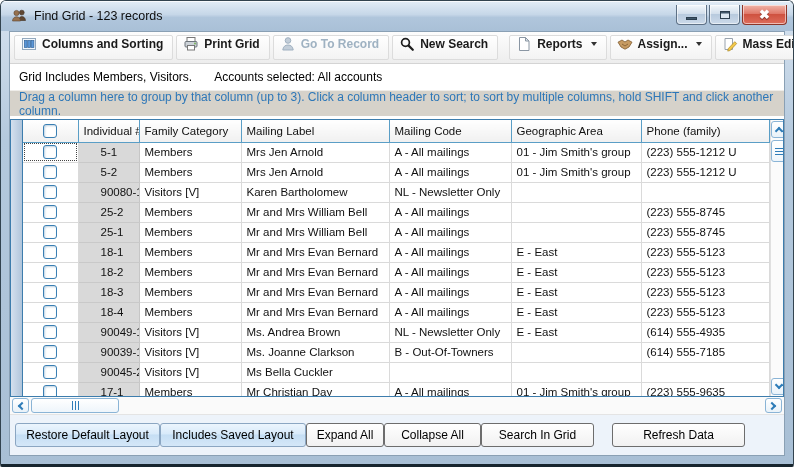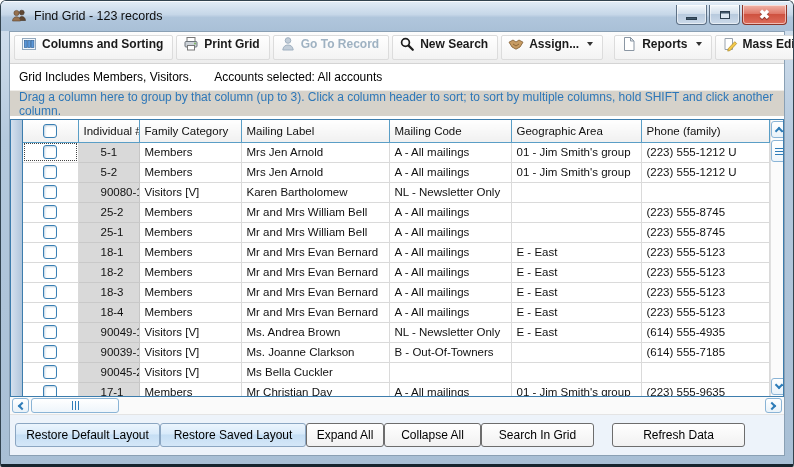--- a/index.html
+++ b/index.html
@@ -166,38 +166,38 @@
       </div>
       <div class="tb-btn">
         <span class="icon">
           <svg viewBox="0 0 16 16" width="16" height="16">
             <circle cx="6.5" cy="6.5" r="3.9" fill="none" stroke="#1e1e1e" stroke-width="1.7"></circle>
             <line x1="9.6" y1="9.6" x2="13.8" y2="13.8" stroke="#1e1e1e" stroke-width="2.2" stroke-linecap="round"></line>
           </svg>
         </span>
         <span>New Search</span>
       </div>
+      <div class="tb-btn" style="margin-left:8px;">
+        <span class="icon">
+          <svg viewBox="0 0 16 16" width="16" height="16">
+            <path d="M3.5 1.5h6l3.5 3.5v9.5h-9.5z" fill="#ffffff" stroke="#8a96a3"></path>
+            <path d="M9.5 1.5v3.5h3.5z" fill="#dfe7ee" stroke="#8a96a3"></path>
+          </svg>
+        </span>
+        <span>Reports</span>
+        <span class="tb-caret"></span>
+      </div>
       <div class="tb-btn">
         <span class="icon">
           <svg viewBox="0 0 16 16" width="16" height="16">
             <path d="M1 6.2l4-2.2 3 2 3-2 4 2.2-3 4.8-4 2.2-4-2.2z" fill="#c79b62" stroke="#7d5a2e" stroke-width="0.8"></path>
             <path d="M5 8l3 2 3-2" fill="none" stroke="#7d5a2e" stroke-width="0.8"></path>
           </svg>
         </span>
         <span>Assign...</span>
-        <span class="tb-caret"></span>
-      </div>
-      <div class="tb-btn" style="margin-left:8px;">
-        <span class="icon">
-          <svg viewBox="0 0 16 16" width="16" height="16">
-            <path d="M3.5 1.5h6l3.5 3.5v9.5h-9.5z" fill="#ffffff" stroke="#8a96a3"></path>
-            <path d="M9.5 1.5v3.5h3.5z" fill="#dfe7ee" stroke="#8a96a3"></path>
-          </svg>
-        </span>
-        <span>Reports</span>
         <span class="tb-caret"></span>
       </div>
       <div class="tb-btn">
         <span class="icon">
           <svg viewBox="0 0 16 16" width="16" height="16">
             <path d="M3 2.5h7.5v11H3z" fill="#fff" stroke="#98a2ad"></path>
             <path d="M6.3 12.6l6.4-6.9 2 1.8-6.5 7-2.5.6z" fill="#f4c84a" stroke="#a98a28" stroke-width="0.7"></path>
           </svg>
         </span>
         <span>Mass Edit</span>
@@ -387,21 +387,21 @@
           <span class="grip-h"></span>
         </div>
       <div class="spacer"></div>
       <div class="sb-btn">
           <span class="chev right"></span>
         </div>
     </div>
 
     <div class="footer">
       <button class="f-btn blue w145">Restore Default Layout</button>
-      <button class="f-btn blue w146">Restore Saved Layout</button>
+      <button class="f-btn blue w146">Includes Saved Layout</button>
       <button class="f-btn white w78">Expand All</button>
       <button class="f-btn white w97">Collapse All</button>
       <button class="f-btn white w113">Search In Grid</button>
       <button class="f-btn white w133">Refresh Data</button>
     </div>
 
   </div>
 </div>
 
 </body></html>

